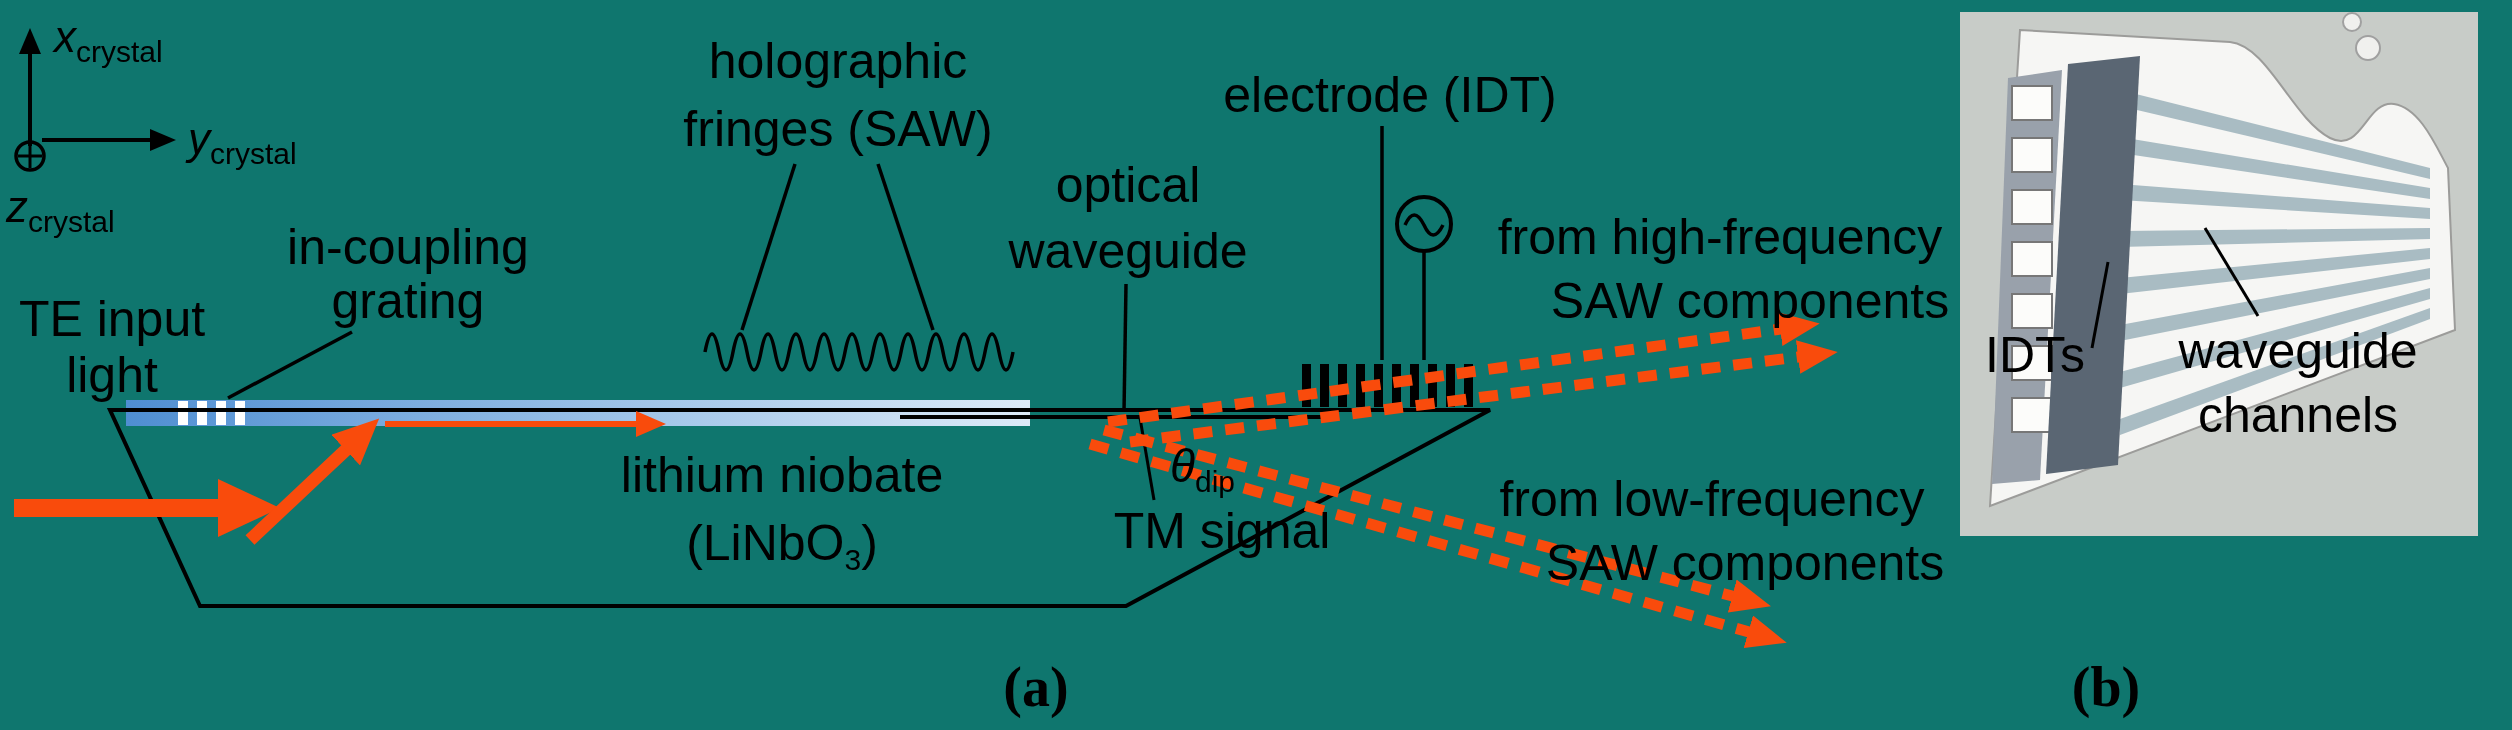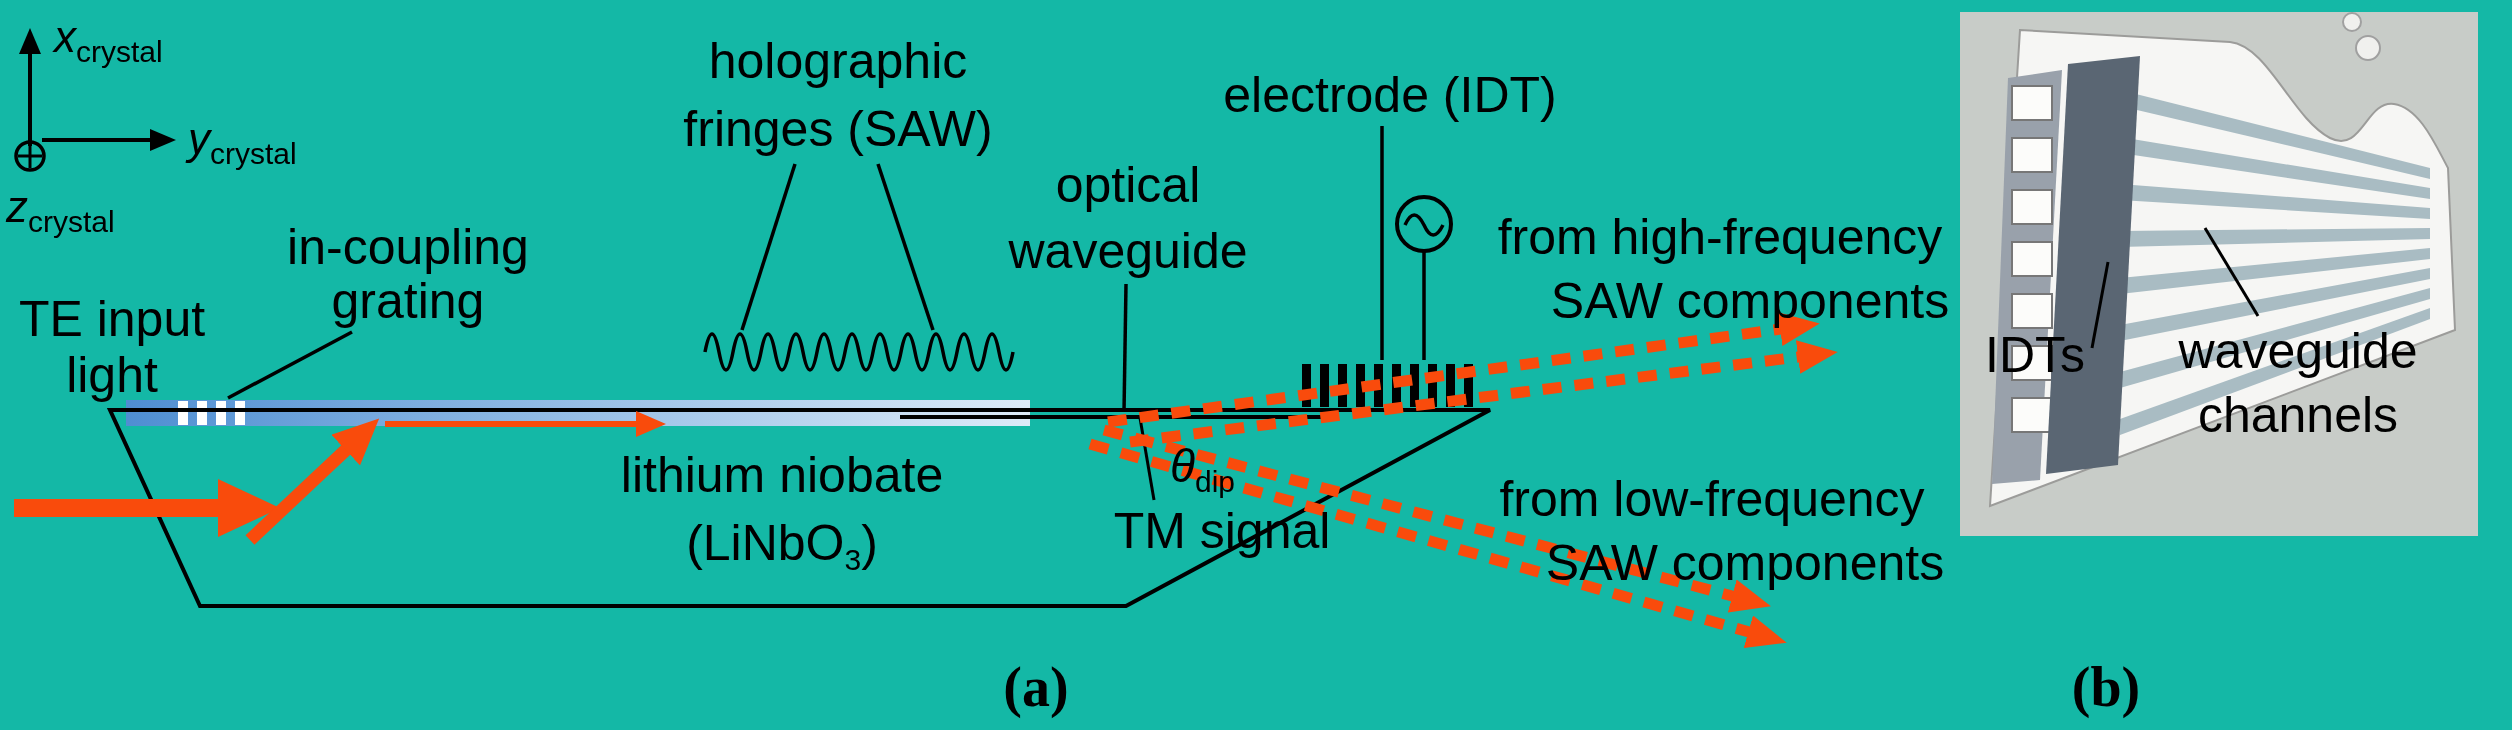--- a/index.html
+++ b/index.html
@@ -1,16 +1,16 @@
 <!DOCTYPE html>
 <html><head>
 <meta charset="utf-8">
 <style>
   html,body{margin:0;padding:0;background:#fff;}
-  .stage{position:relative;width:2512px;height:730px;background:#14b8a6;overflow:hidden;}
+  .stage{position:relative;width:2512px;height:730px;background:#0f766e;overflow:hidden;}
   svg{display:block;}
   text{font-family:"Liberation Sans",sans-serif;fill:#000;}
   .f50{font-size:50px;}
   .f46{font-size:46px;}
   .it{font-style:italic;}
   .v44{font-size:44px;font-style:italic;}
   .sub30{font-size:30px;}
   .cap{font-family:"Liberation Serif",serif;font-weight:bold;font-size:56px;}
   .kln{stroke:#000;fill:none;}
 </style>

